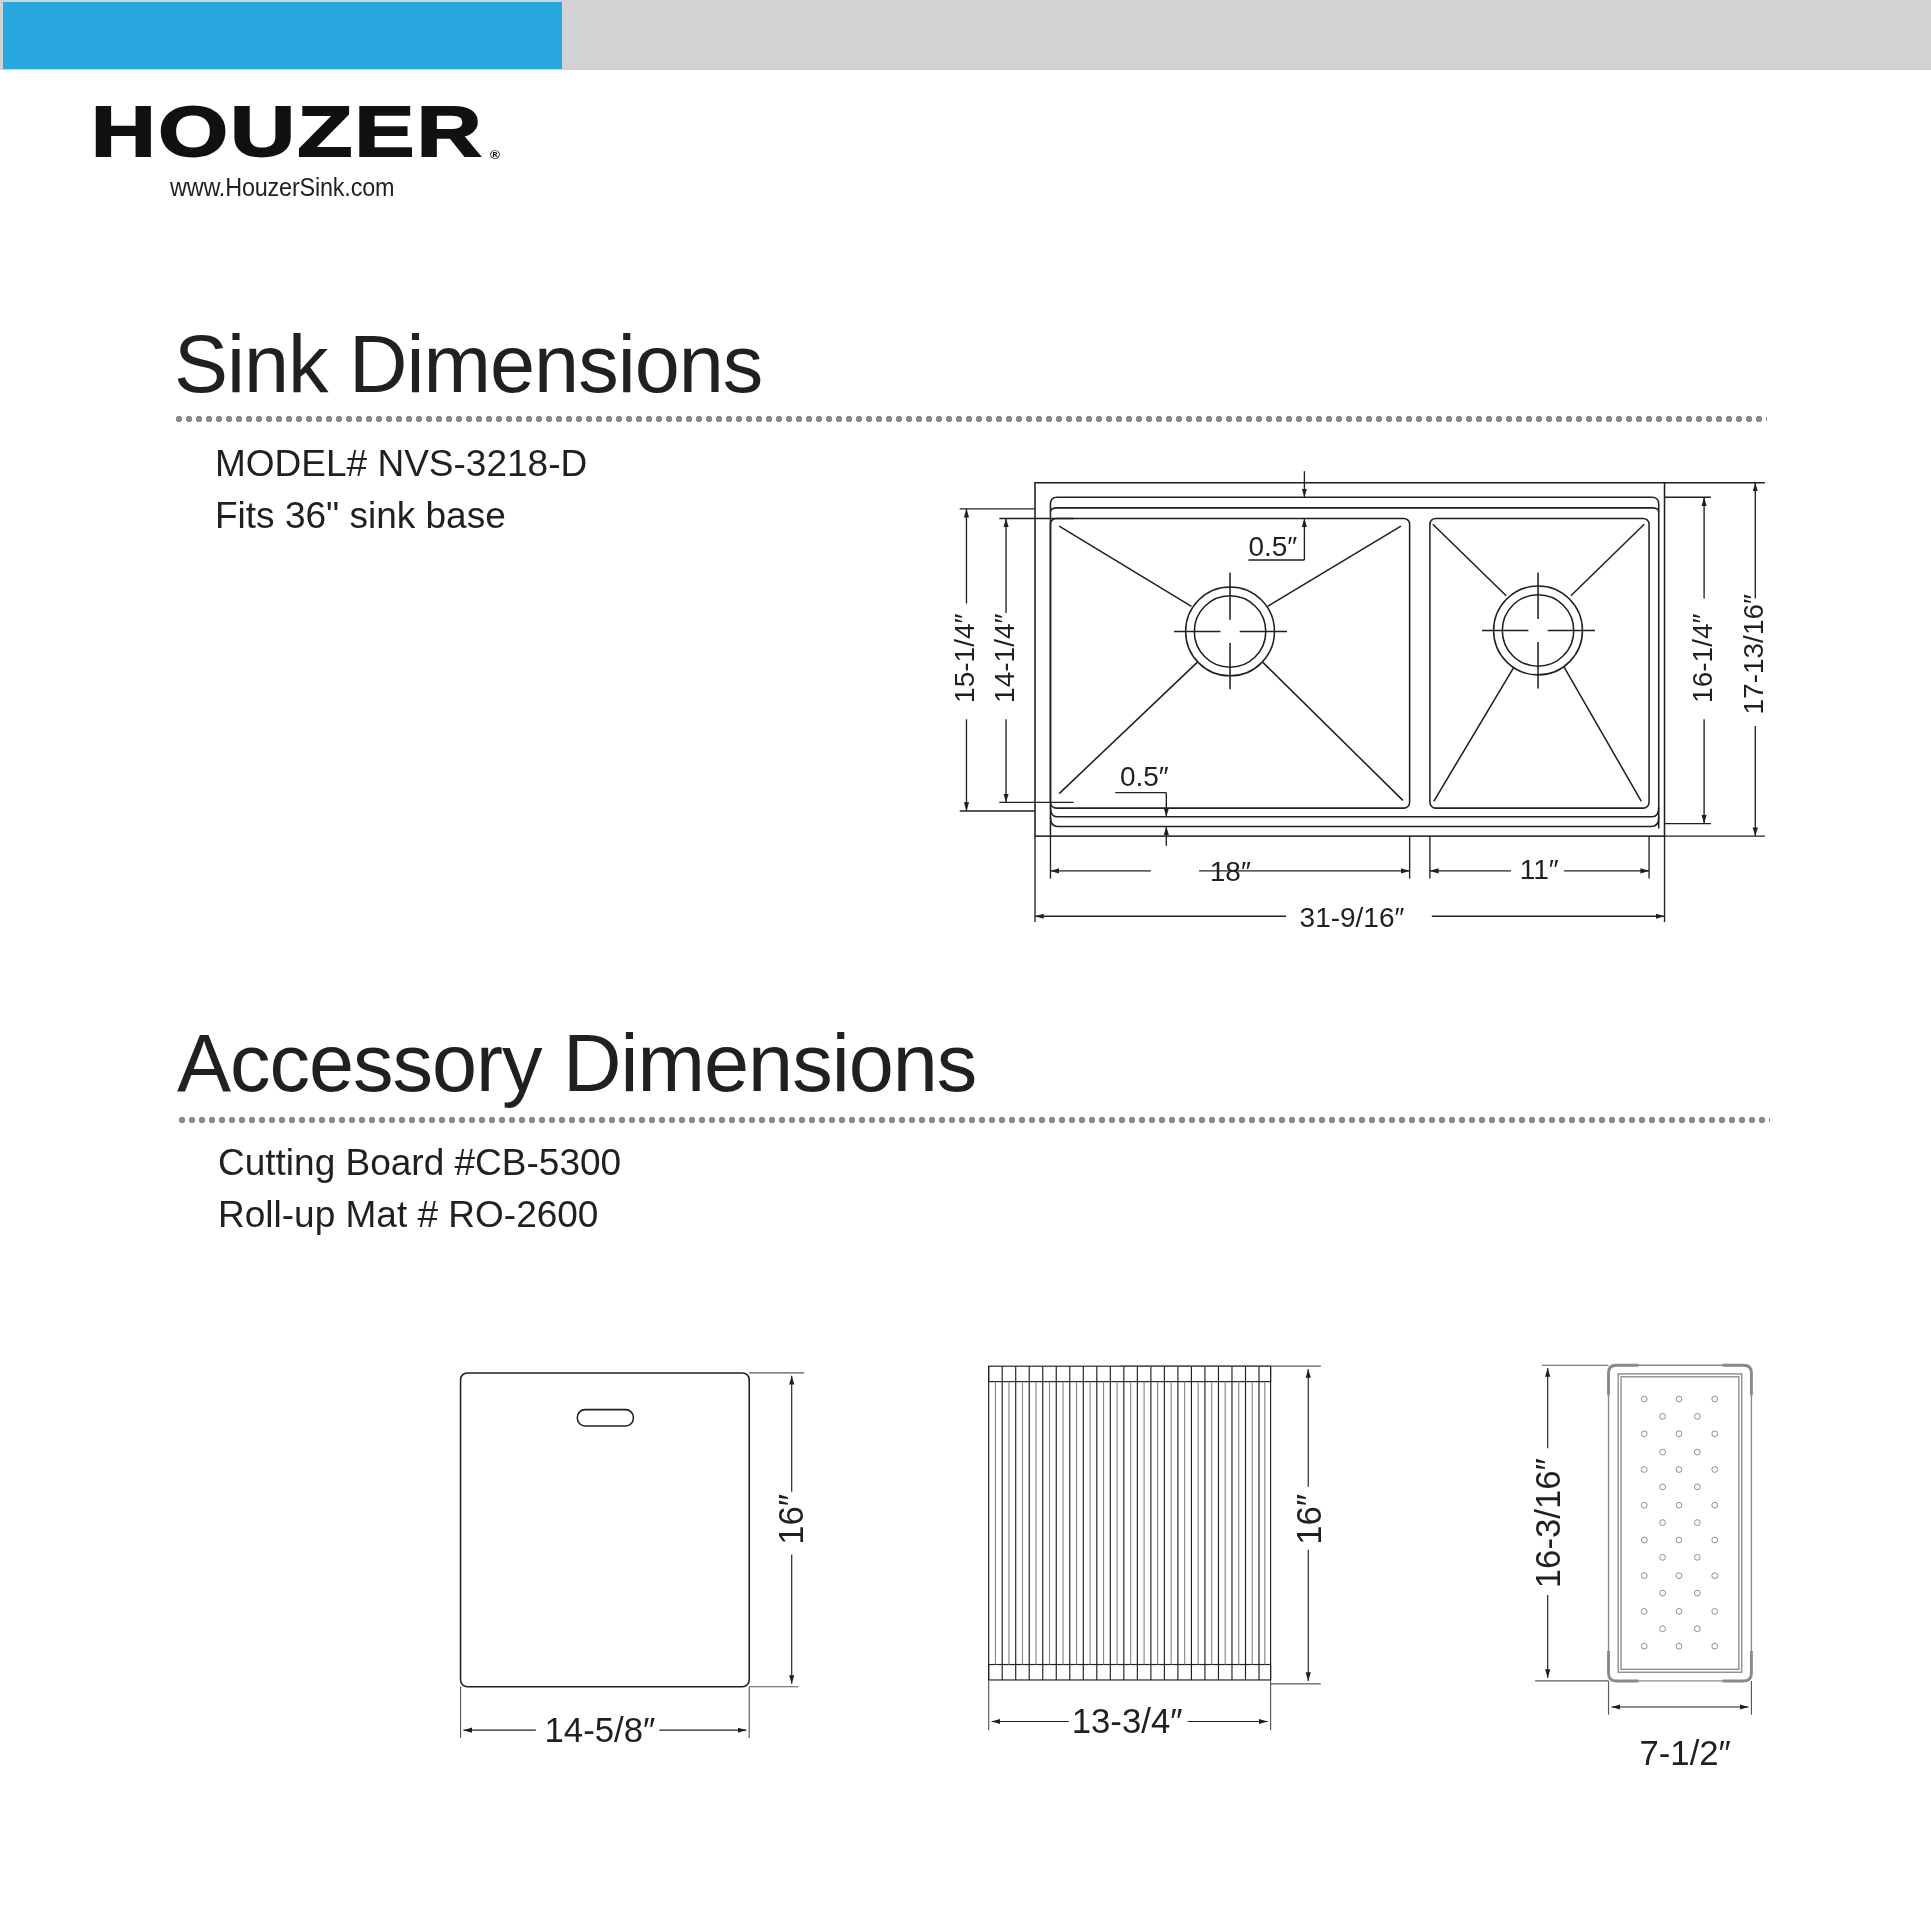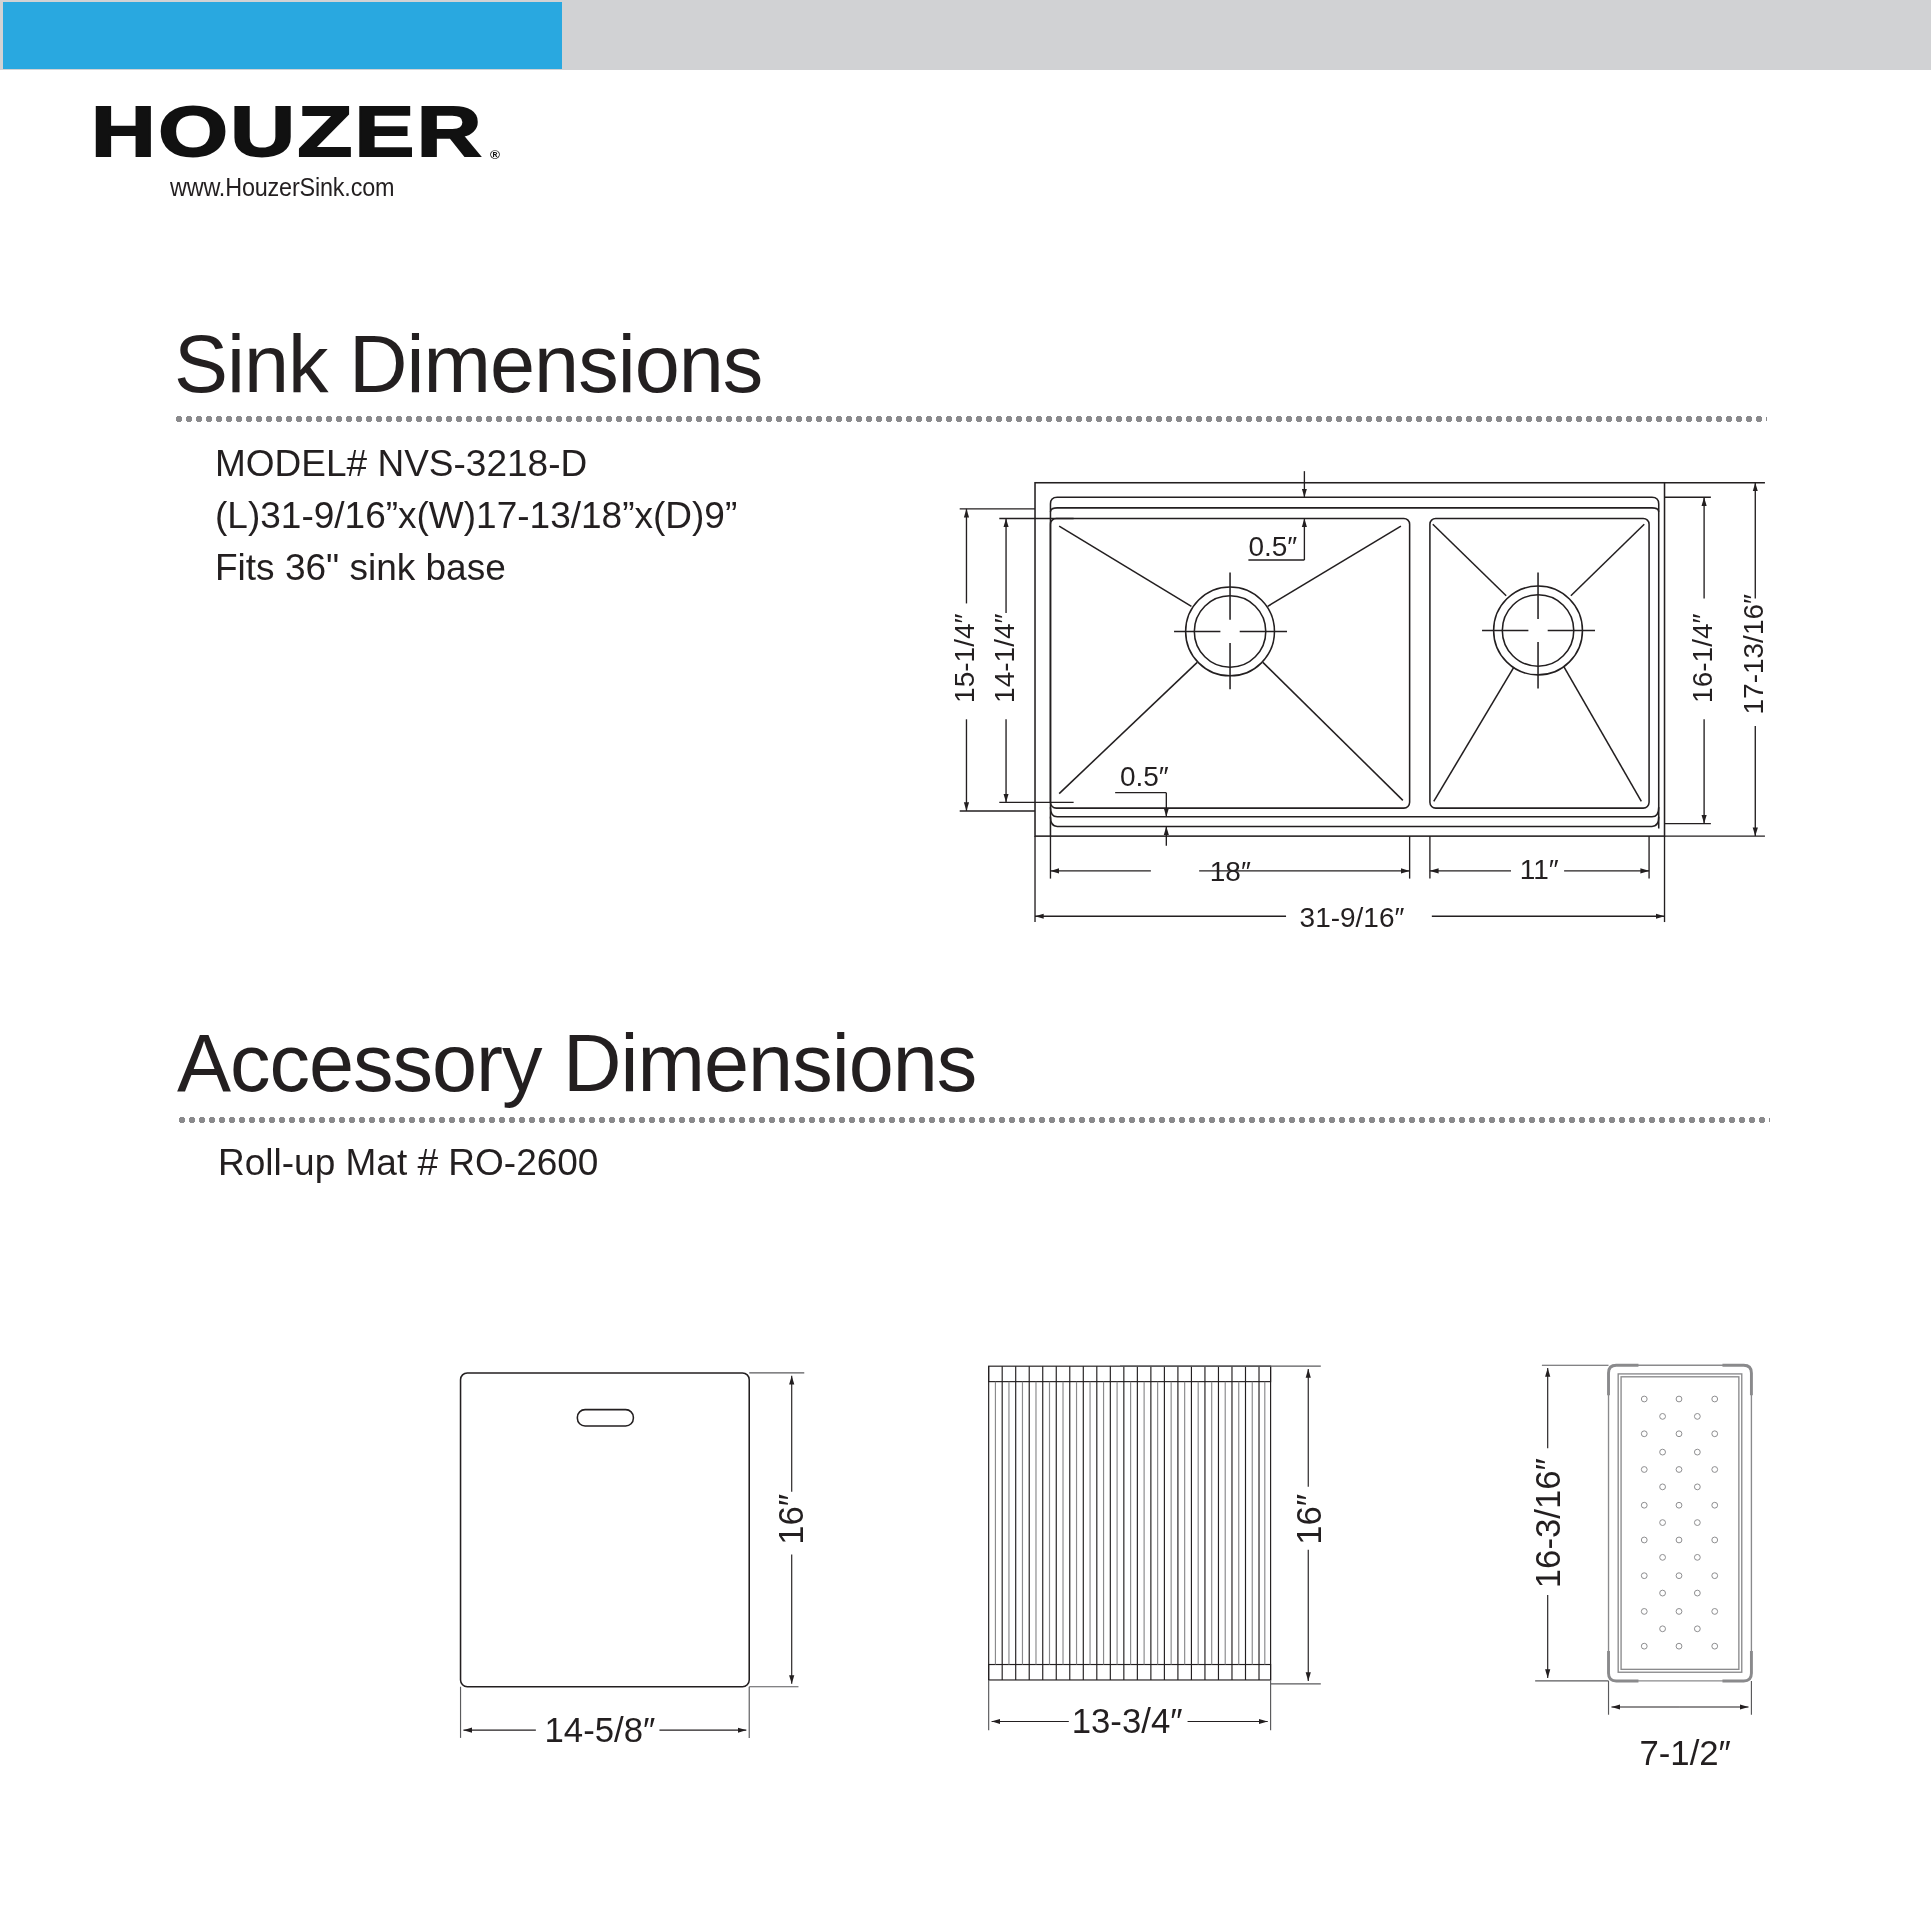--- a/index.html
+++ b/index.html
@@ -30,27 +30,27 @@
   <div class="topbar-accent"></div>
 </div>
 <div class="logo">HOUZER</div>
 <div class="logo-reg">®</div>
 <div class="logo-url">www.HouzerSink.com</div>
 
 <div class="heading h-sink">Sink Dimensions</div>
 <div class="dots dots-1"></div>
 <div class="info info-sink">
   <div>MODEL# NVS-3218-D</div>
-  <div>(L)31-9/16”x(W)17-13/18”x(D)9”</div>
   <div>Fits 36" sink base</div>
 </div>
 
 <div class="heading h-acc">Accessory Dimensions</div>
 <div class="dots dots-2"></div>
 <div class="info info-acc">
+  <div>Cutting Board #CB-5300</div>
   <div>Roll-up Mat # RO-2600</div>
 </div>
 
 <svg width="1931" height="1931" viewBox="0 0 2000 2000">
   <defs>
     <marker id="arr" viewBox="0 0 10 10" refX="10" refY="5" markerWidth="9" markerHeight="9" orient="auto-start-reverse" markerUnits="userSpaceOnUse">
       <path d="M0,2 L10,5 L0,8 z" fill="#231f20"></path>
     </marker>
   </defs>
 

